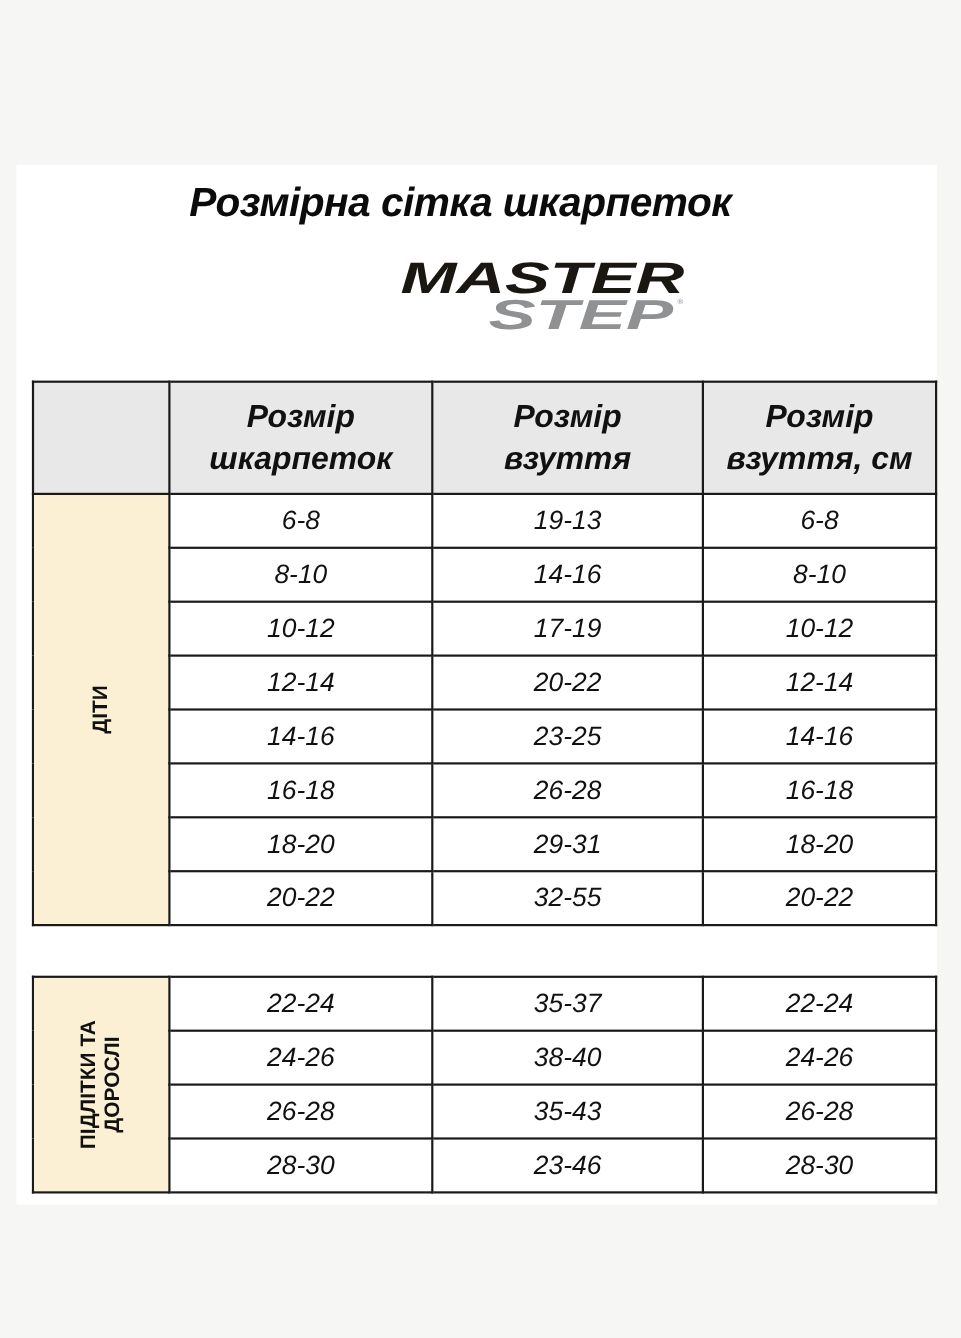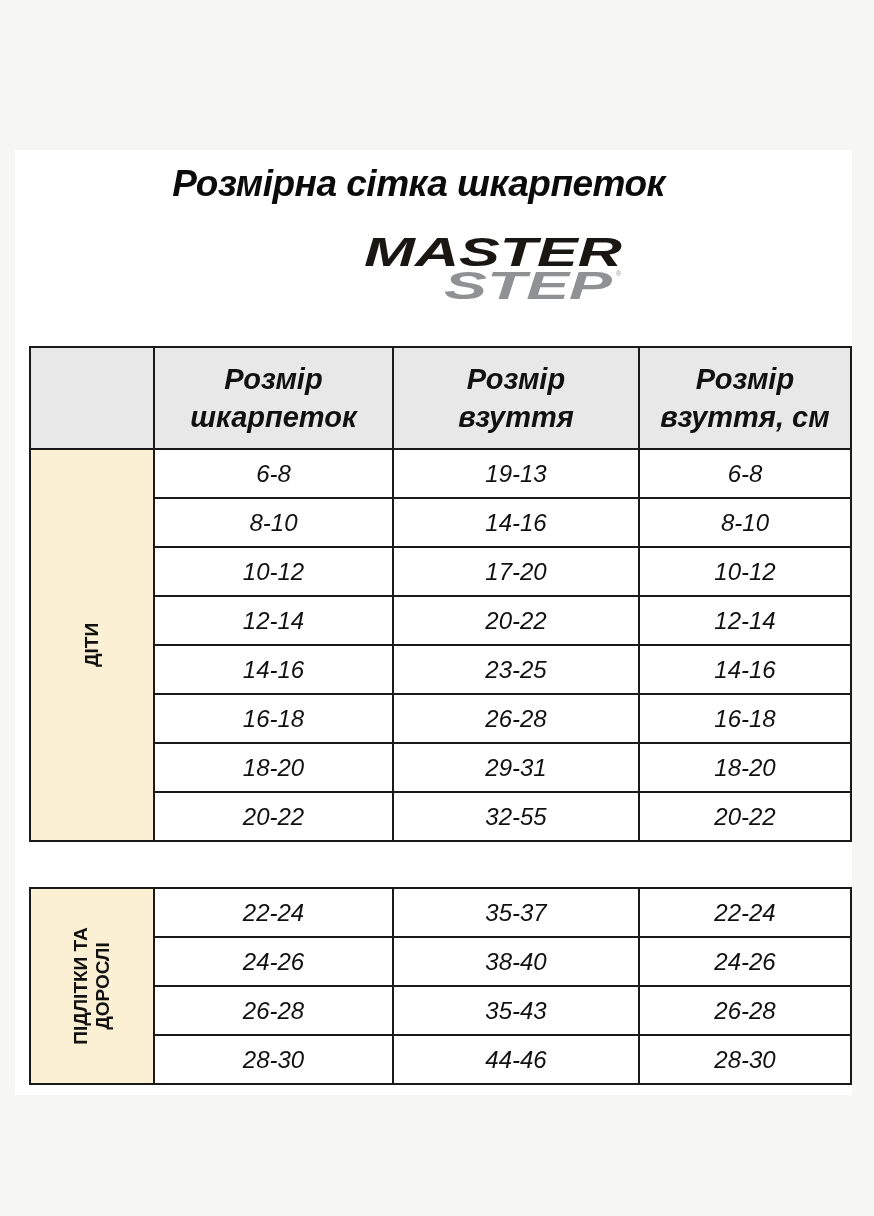--- a/index.html
+++ b/index.html
@@ -127,21 +127,21 @@
       <td class="val">19-13</td>
       <td class="val">6-8</td>
     </tr>
     <tr>
       <td class="val">8-10</td>
       <td class="val">14-16</td>
       <td class="val">8-10</td>
     </tr>
     <tr>
       <td class="val">10-12</td>
-      <td class="val">17-20</td>
+      <td class="val">17-19</td>
       <td class="val">10-12</td>
     </tr>
     <tr>
       <td class="val">12-14</td>
       <td class="val">20-22</td>
       <td class="val">12-14</td>
     </tr>
     <tr>
       <td class="val">14-16</td>
       <td class="val">23-25</td>
@@ -189,17 +189,17 @@
       <td class="val">38-40</td>
       <td class="val">24-26</td>
     </tr>
     <tr>
       <td class="val">26-28</td>
       <td class="val">35-43</td>
       <td class="val">26-28</td>
     </tr>
     <tr>
       <td class="val">28-30</td>
-      <td class="val">44-46</td>
+      <td class="val">23-46</td>
       <td class="val">28-30</td>
     </tr>
   </tbody>
 </table>
 
 </body></html>

